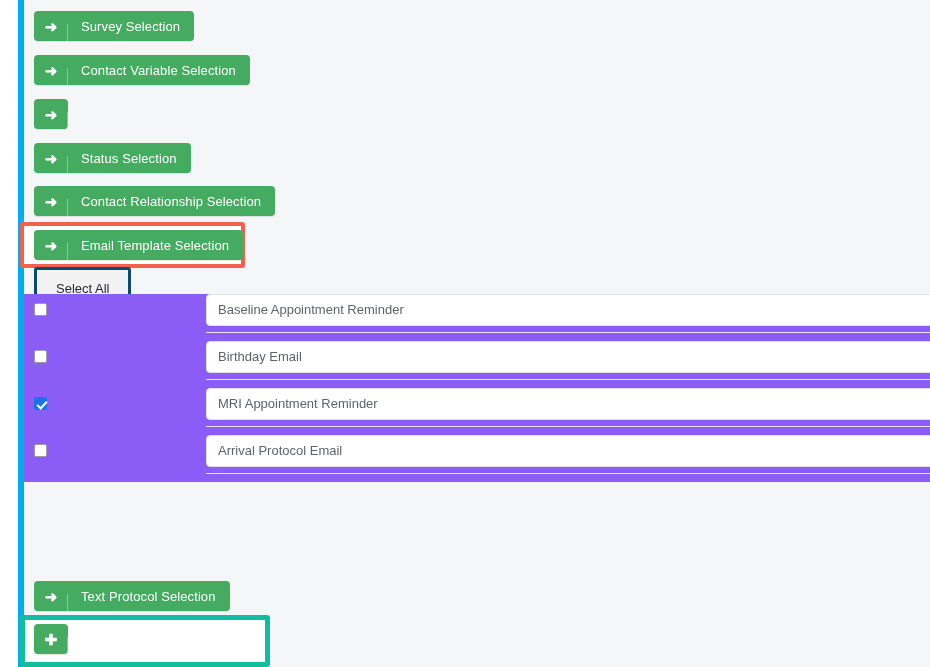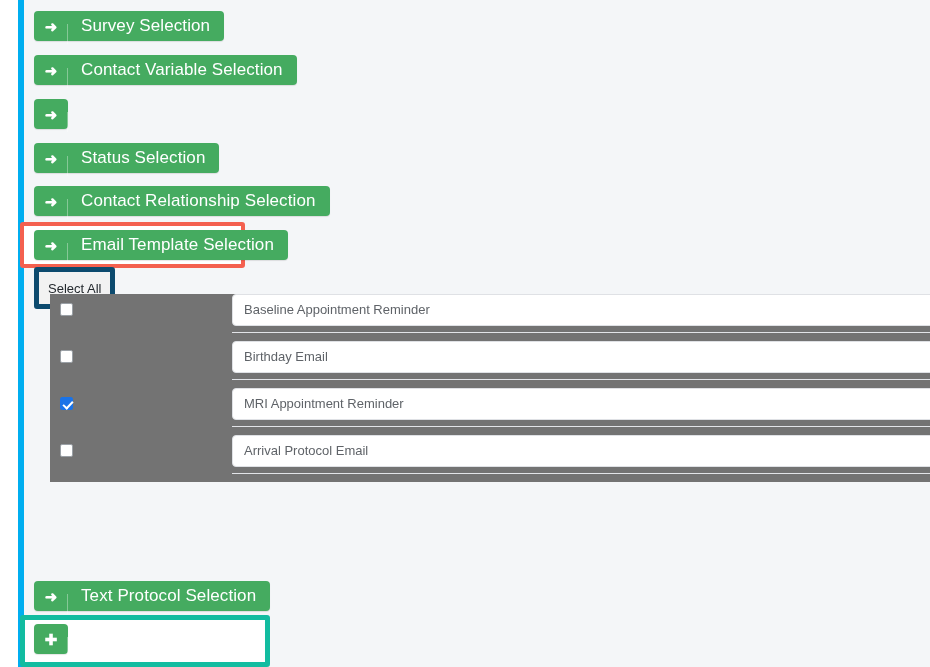--- a/index.html
+++ b/index.html
@@ -68,21 +68,21 @@
   }
   .sec-btn .glyph::after {
     content: "";
     position: absolute;
     right: 0; top: 5px;
     width: 1px; height: 20px;
     background: rgba(255,255,255,0.35);
   }
   .sec-btn .lbl {
     padding: 0 14px 0 13px;
-    font-size: 17px;
+    font-size: 13px;
     letter-spacing: .1px;
     white-space: nowrap;
   }
 
   .btn-row { position: absolute; left: 10px; }
 
   
   .ring {
     position: absolute;
     box-sizing: border-box;
@@ -96,43 +96,42 @@
   .ring-teal {
     border: 5px solid #12bca0;
     background: #ffffff;
   }
 
   
   .select-all {
     position: absolute;
     left: 10px;
     height: 42px;
-    padding: 0 9px;
+    padding: 0 19px;
     background: #f2f2f2;
-    border: 5px solid #0c4a6e;
+    border: 3px solid #0c4a6e;
     border-radius: 3px;
     font-size: 13px;
     color: #24292e;
     font-family: "Liberation Sans", sans-serif;
     cursor: pointer;
     line-height: 23px;
   }
 
   
   .rows {
     position: absolute;
     left: 0;
     top: 294px;
     width: 906px;
   }
   .row {
     position: relative;
     height: 47px;
-    background: #737373;
-    margin-left: 26px;
+    background: #8b5cf6;
   }
   .row .cb {
     position: absolute;
     left: 10px;
     top: 9px;
     width: 13px;
     height: 13px;
     margin: 0;
     box-sizing: border-box;
     border: 1px solid #9aa0a6;

